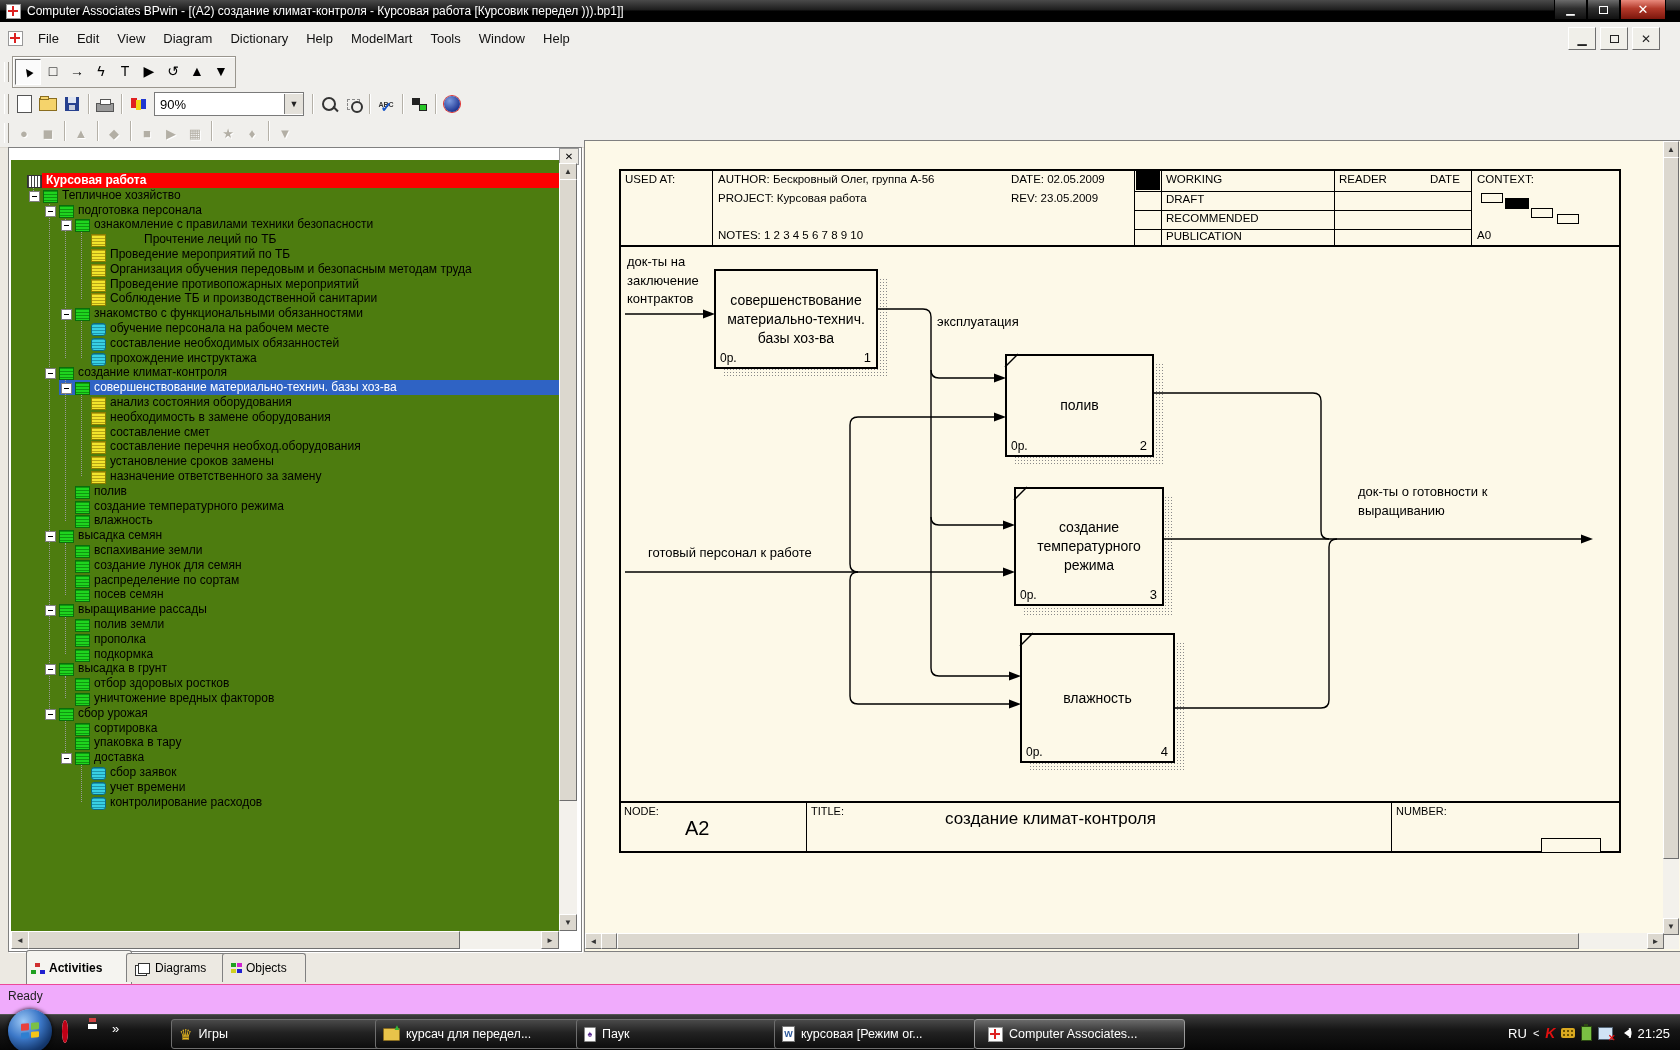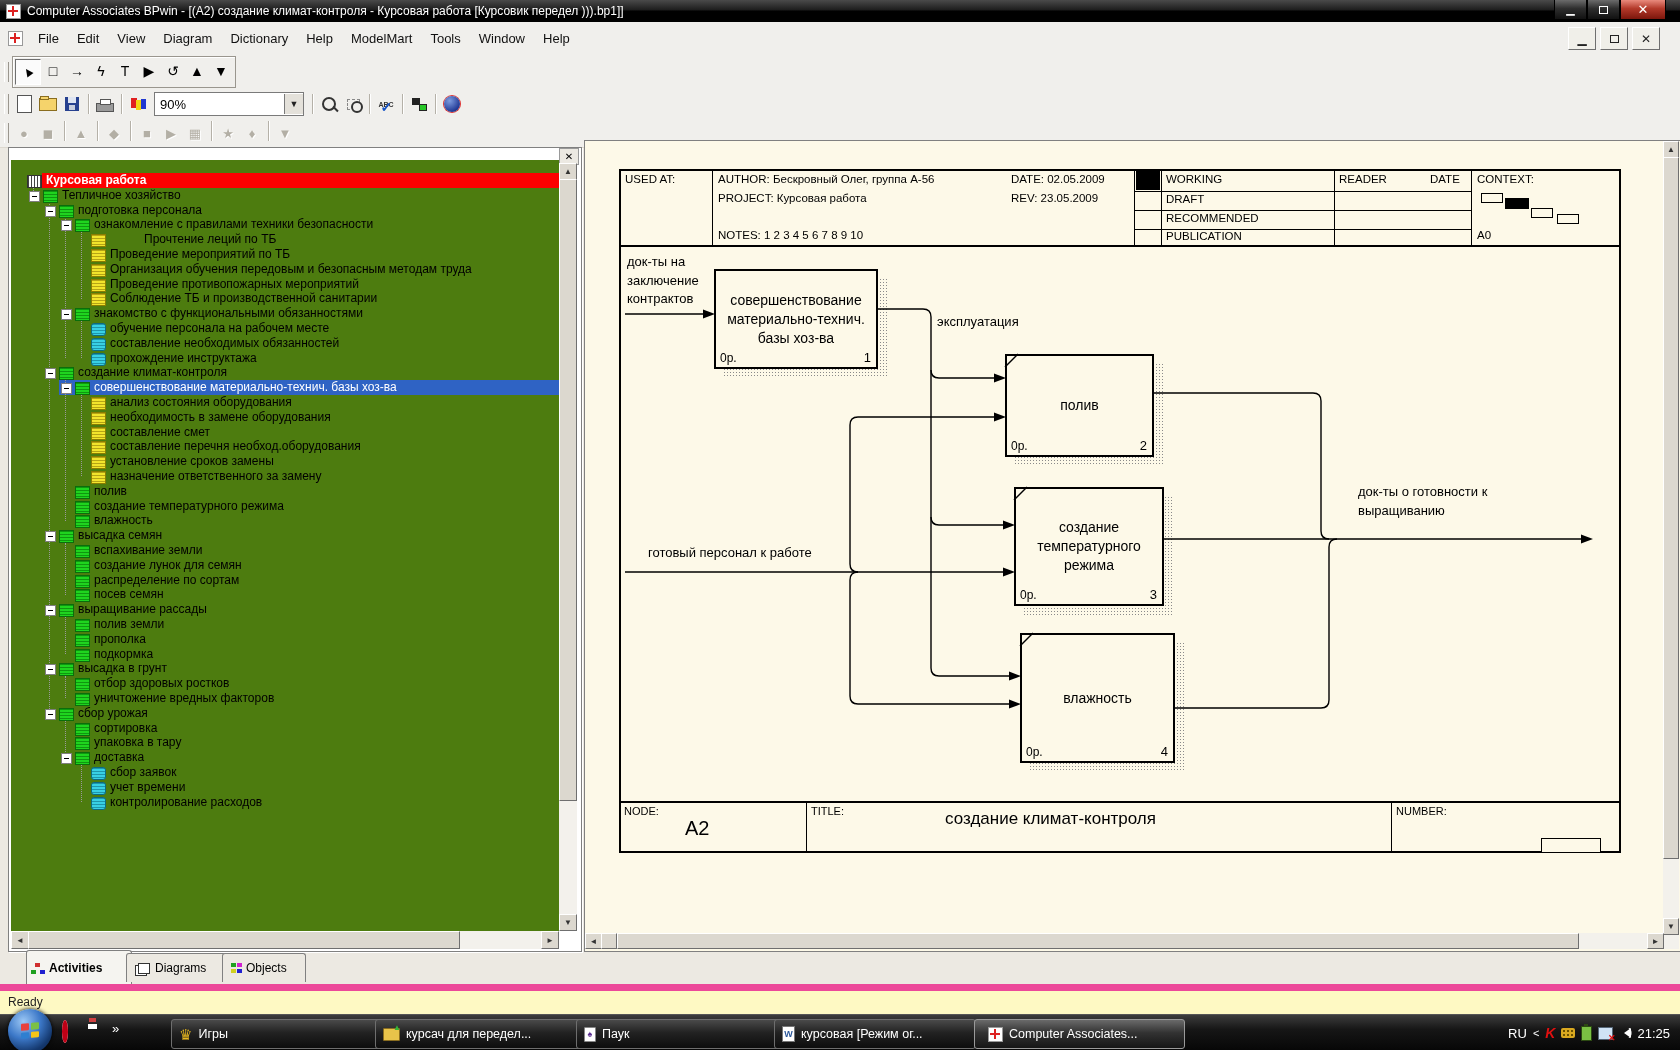--- a/index.html
+++ b/index.html
@@ -97,21 +97,21 @@
   .alabel{position:absolute;font-size:13px;line-height:18.5px;color:#000;z-index:5;}
   #arrowsvg{position:absolute;left:0;top:0;z-index:4;pointer-events:none;}
   .ctxbox{position:absolute;border:1px solid #000;background:#fdf9e8;}
   
   .tab{position:absolute;background:#ece9e2;border:1px solid #808080;border-bottom:none;border-radius:3px 3px 0 0;
     display:flex;align-items:center;gap:5px;padding:0 8px;font-size:12px;color:#000;}
   .tab.on{background:#f5f4f0;font-weight:bold;}
   .tabico-act{width:5px;height:4px;background:#d03030;box-shadow:-4px 7px 0 #20a020,5px 7px 0 #2020d0;margin:-6px 4px 0 0;}
   .tabico-diag{width:10px;height:9px;background:#fff;border:1px solid #333;box-shadow:-3px 2px 0 -1px #fff,-3px 2px 0 #333;margin-left:3px;}
   .tabico-obj{width:5px;height:4px;background:#20a020;box-shadow:6px 0 0 #d020d0,0 6px 0 #d0d020,6px 6px 0 #2020d0;margin:-6px 5px 0 0;}
-  #statusbar{left:0;top:984px;width:1680px;height:30px;background:#fef9c3;border-top:7px solid #ec4899;font-size:12px;color:#222;}
+  #statusbar{left:0;top:984px;width:1680px;height:30px;background:#f0abfc;border-top:1px solid #ec4899;font-size:12px;color:#222;}
   
   #taskbar{left:0;top:1014px;width:1680px;height:36px;background:linear-gradient(#3c3c3c,#161616 40%,#060606);border-top:1px solid #555;}
   .orb{position:absolute;left:8px;top:-6px;width:44px;height:44px;border-radius:50%;
     background:radial-gradient(circle at 35% 28%,#9cc8f5,#3c78c8 40%,#14386e 72%,#0a2148);box-shadow:0 0 4px #000;z-index:5;}
   .flag{position:absolute;left:13px;top:14px;width:18px;height:15px;transform:skewY(-6deg);display:grid;grid-template-columns:1fr 1fr;grid-template-rows:1fr 1fr;gap:2px;}
   .flag i{border-radius:1px;}
   .tkbtn{position:absolute;top:4px;height:28px;border:1px solid #6e6e6e;border-radius:3px;
     background:linear-gradient(#4a4a4a,#222 45%,#0d0d0d);display:flex;align-items:center;gap:6px;padding:0 7px;
     color:#fff;font-size:12.5px;white-space:nowrap;overflow:hidden;}
   .tkbtn.active{background:linear-gradient(#6a6a6a,#333 45%,#151515);border-color:#9a9a9a;}

